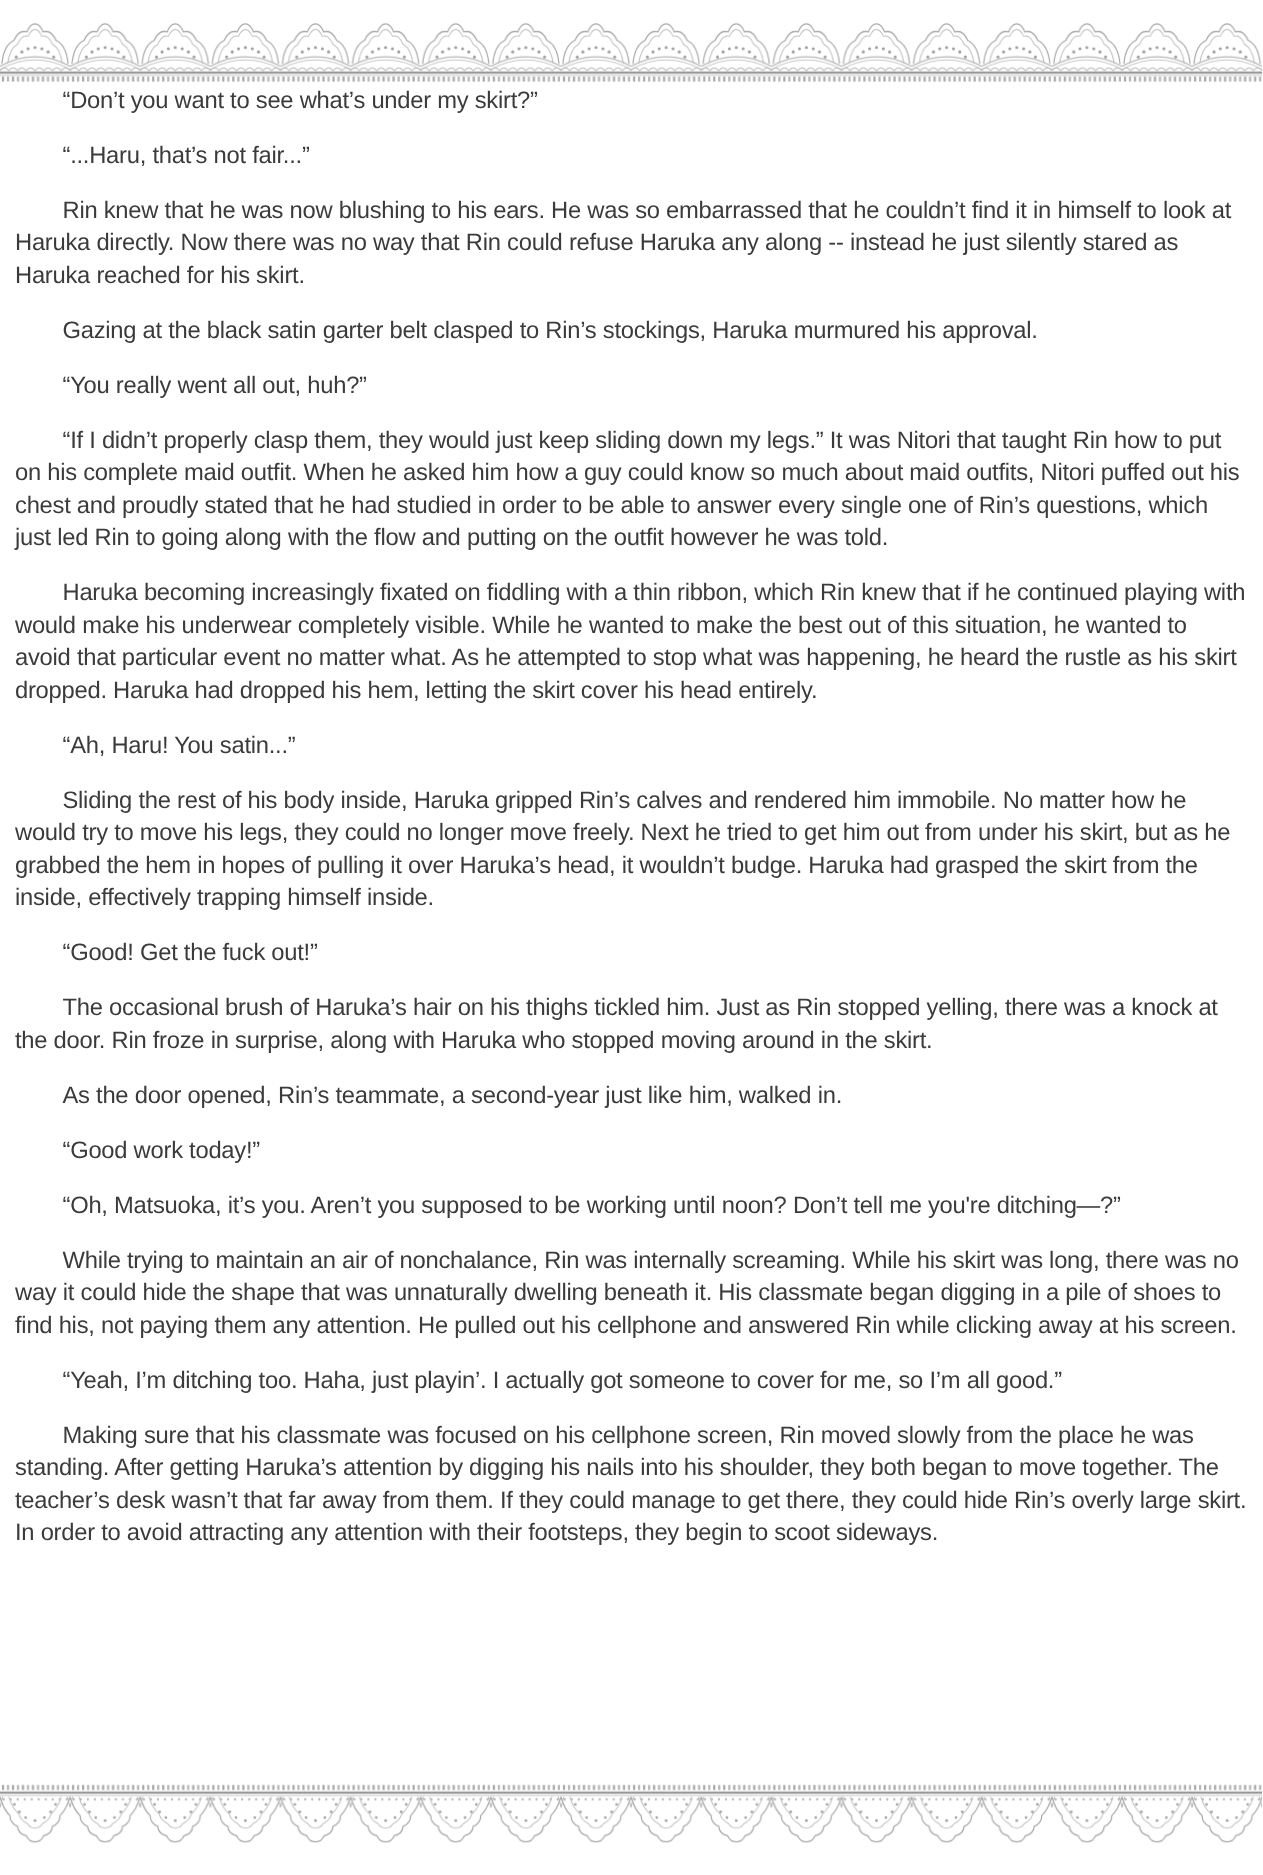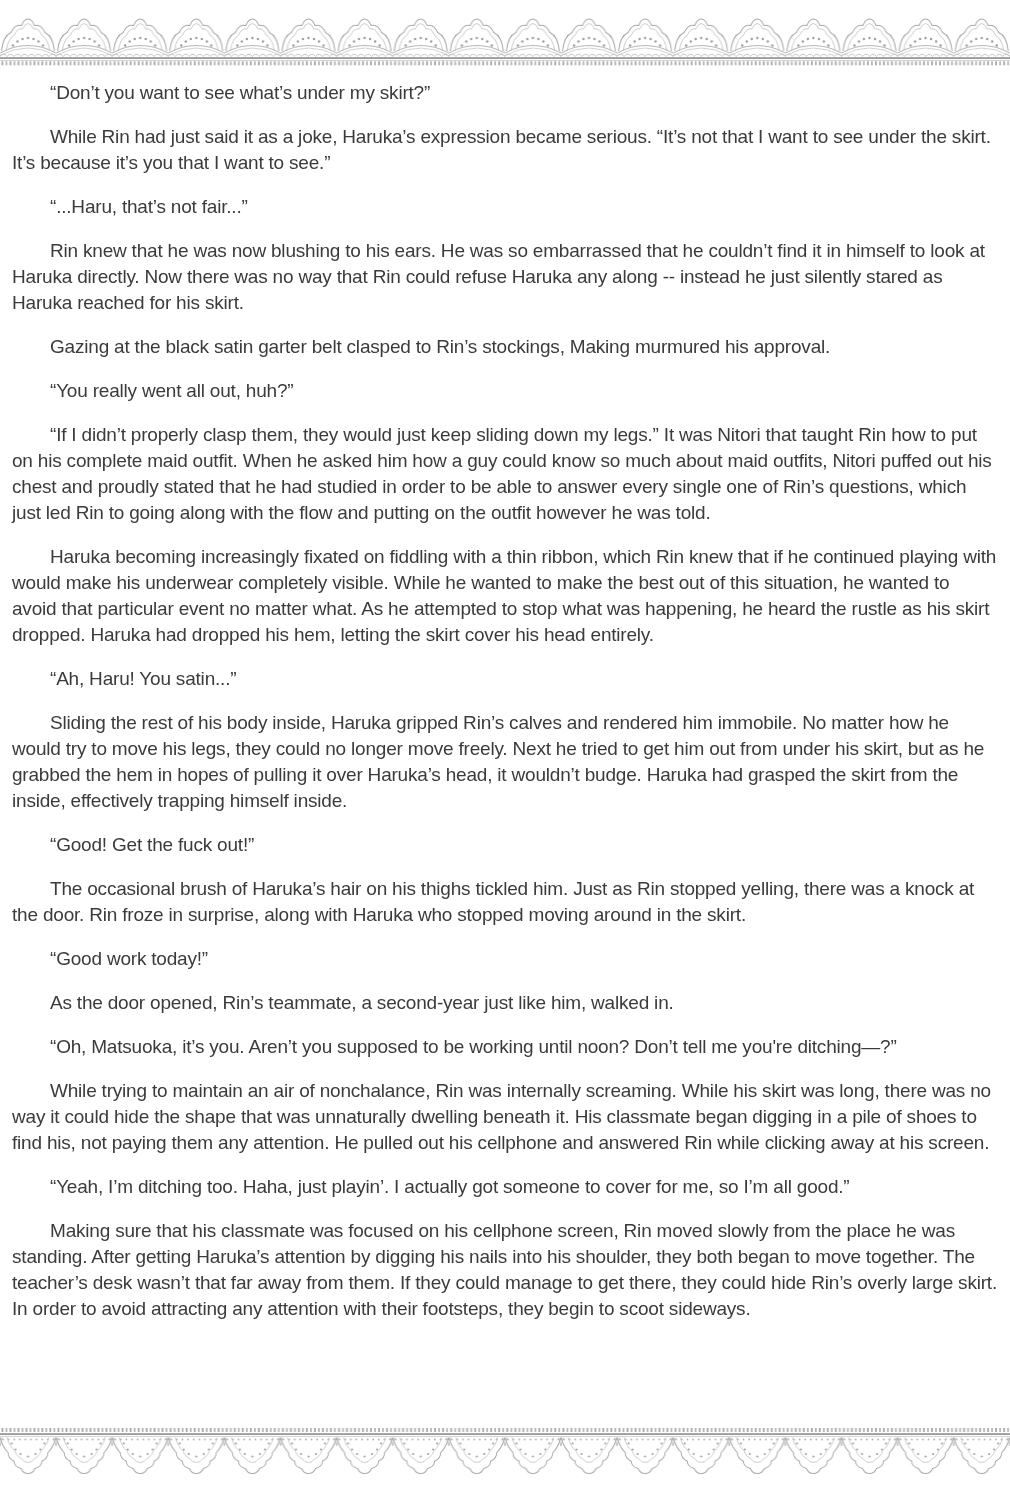--- a/index.html
+++ b/index.html
@@ -29,21 +29,20 @@
     left: 0;
     top: 60px;
     width: 1010px;
     box-sizing: border-box;
     padding: 8px 12px 0 12px;
     color: #3b3b3b;
     font-size: 19px;
     line-height: 26px;
     letter-spacing: -0.2px;
     text-align: left;
-    margin-top: 12px;
   }
   .content p {
     margin: 0 0 18px 0;
     text-indent: 38px;
   }
 </style>
 </head>
 <body>
 
 <div class="page">
@@ -87,33 +86,32 @@
           <rect x="49.5" y="45.3" width="1.8" height="4" fill="#a8a8a8"></rect>
           <rect x="53.5" y="45.3" width="1.8" height="4" fill="#b6b6b6"></rect>
         </pattern>
       </defs>
       <rect x="0" y="0" width="1010" height="50" fill="url(#laceTop)"></rect>
     </svg>
   </div>
 
   <main class="content">
     <p>“Don’t you want to see what’s under my skirt?”</p>
-    <p>While Rin had just said it as a joke, Haruka’s expression became serious. “It’s not that I want to see under the skirt. It’s because it’s you that I want to see.”</p>
     <p>“...Haru, that’s not fair...”</p>
     <p>Rin knew that he was now blushing to his ears. He was so embarrassed that he couldn’t find it in himself to look at Haruka directly. Now there was no way that Rin could refuse Haruka any along -- instead he just silently stared as Haruka reached for his skirt.</p>
-    <p>Gazing at the black satin garter belt clasped to Rin’s stockings, Making murmured his approval.</p>
+    <p>Gazing at the black satin garter belt clasped to Rin’s stockings, Haruka murmured his approval.</p>
     <p>“You really went all out, huh?”</p>
     <p>“If I didn’t properly clasp them, they would just keep sliding down my legs.” It was Nitori that taught Rin how to put on his complete maid outfit. When he asked him how a guy could know so much about maid outfits, Nitori puffed out his chest and proudly stated that he had studied in order to be able to answer every single one of Rin’s questions, which just led Rin to going along with the flow and putting on the outfit however he was told.</p>
     <p>Haruka becoming increasingly fixated on fiddling with a thin ribbon, which Rin knew that if he continued playing with would make his underwear completely visible. While he wanted to make the best out of this situation, he wanted to avoid that particular event no matter what. As he attempted to stop what was happening, he heard the rustle as his skirt dropped. Haruka had dropped his hem, letting the skirt cover his head entirely.</p>
     <p>“Ah, Haru! You satin...”</p>
     <p>Sliding the rest of his body inside, Haruka gripped Rin’s calves and rendered him immobile. No matter how he would try to move his legs, they could no longer move freely. Next he tried to get him out from under his skirt, but as he grabbed the hem in hopes of pulling it over Haruka’s head, it wouldn’t budge. Haruka had grasped the skirt from the inside, effectively trapping himself inside.</p>
     <p>“Good! Get the fuck out!”</p>
     <p>The occasional brush of Haruka’s hair on his thighs tickled him. Just as Rin stopped yelling, there was a knock at the door. Rin froze in surprise, along with Haruka who stopped moving around in the skirt.</p>
+    <p>As the door opened, Rin’s teammate, a second-year just like him, walked in.</p>
     <p>“Good work today!”</p>
-    <p>As the door opened, Rin’s teammate, a second-year just like him, walked in.</p>
     <p>“Oh, Matsuoka, it’s you. Aren’t you supposed to be working until noon? Don’t tell me you're ditching—?”</p>
     <p>While trying to maintain an air of nonchalance, Rin was internally screaming. While his skirt was long, there was no way it could hide the shape that was unnaturally dwelling beneath it. His classmate began digging in a pile of shoes to find his, not paying them any attention. He pulled out his cellphone and answered Rin while clicking away at his screen.</p>
     <p>“Yeah, I’m ditching too. Haha, just playin’. I actually got someone to cover for me, so I’m all good.”</p>
     <p>Making sure that his classmate was focused on his cellphone screen, Rin moved slowly from the place he was standing. After getting Haruka’s attention by digging his nails into his shoulder, they both began to move together. The teacher’s desk wasn’t that far away from them. If they could manage to get there, they could hide Rin’s overly large skirt. In order to avoid attracting any attention with their footsteps, they begin to scoot sideways.</p>
   </main>
 
   <div class="lace lace-bottom">
     <svg viewBox="0 0 1010 50" preserveAspectRatio="none" xmlns="http://www.w3.org/2000/svg">
       <defs>
         <pattern id="laceBottom" patternUnits="userSpaceOnUse" width="56.1" height="50">

